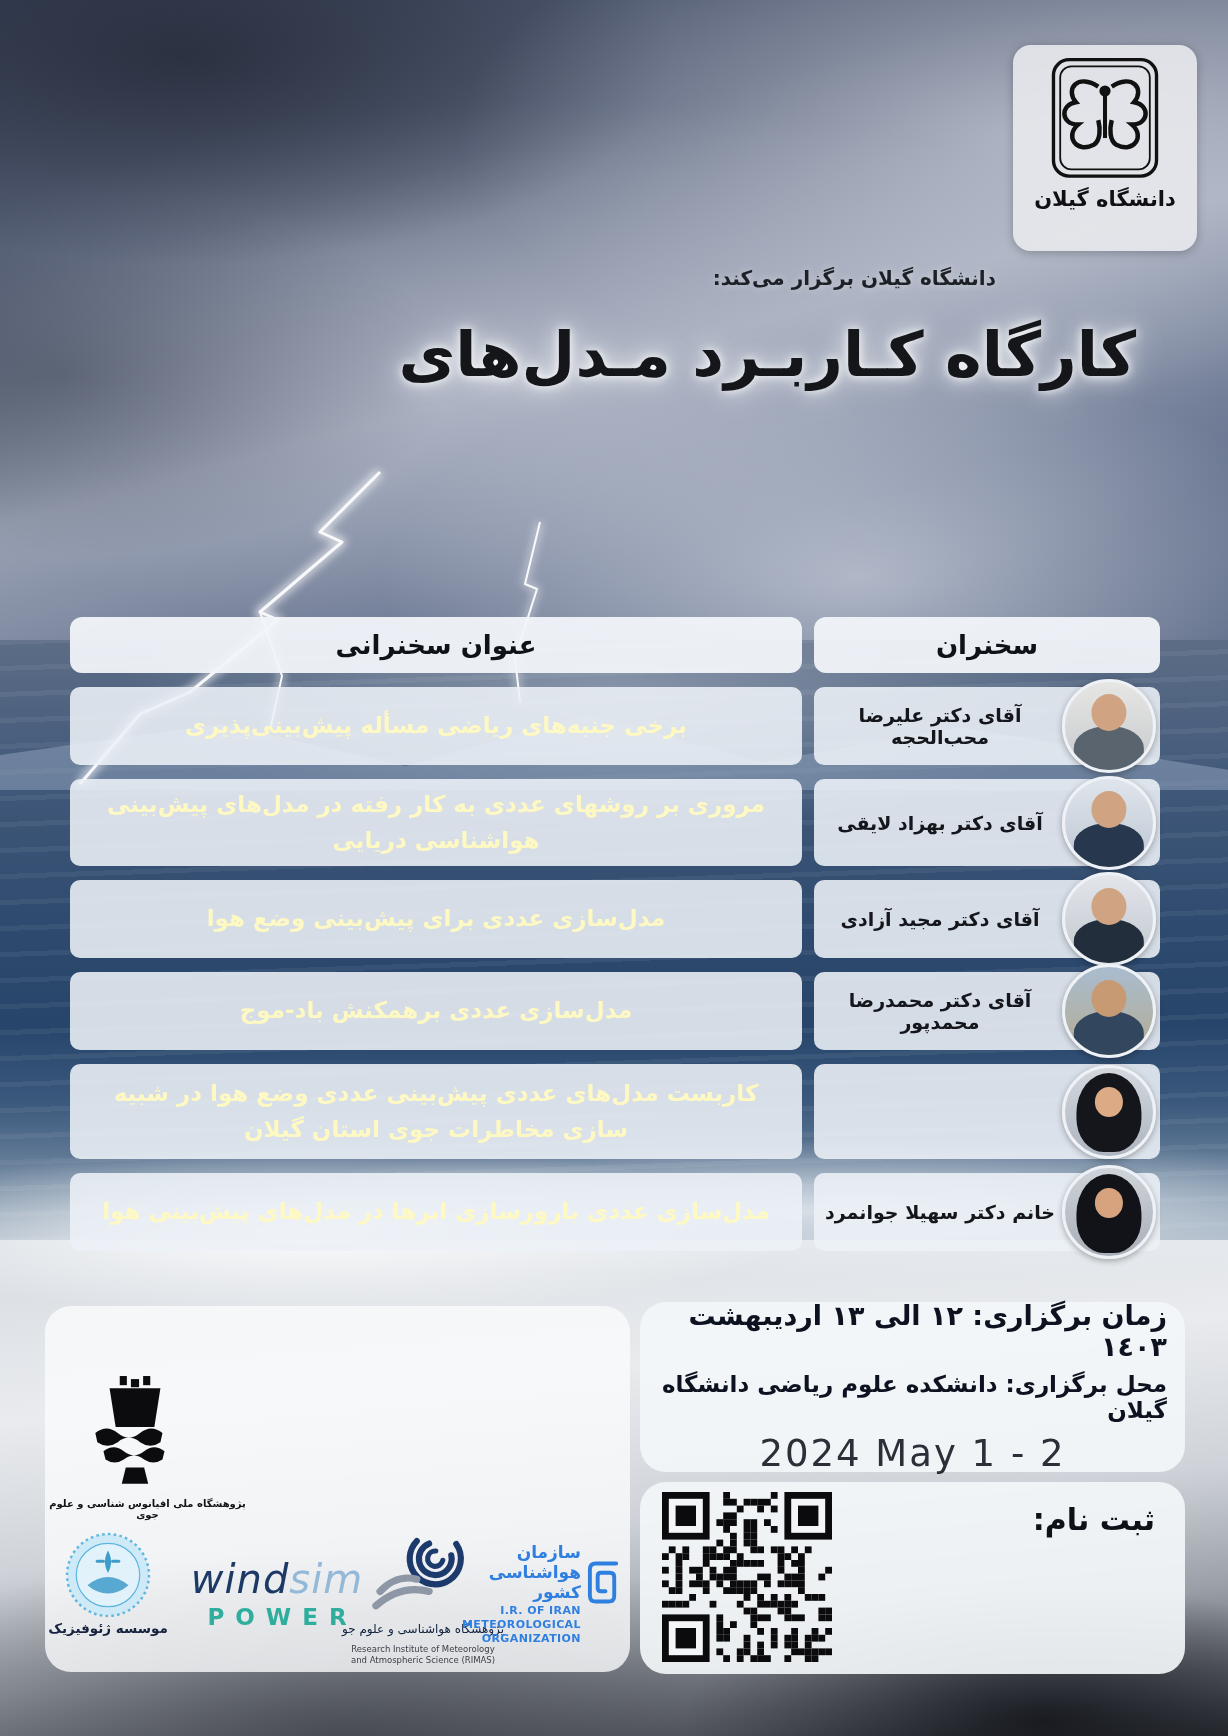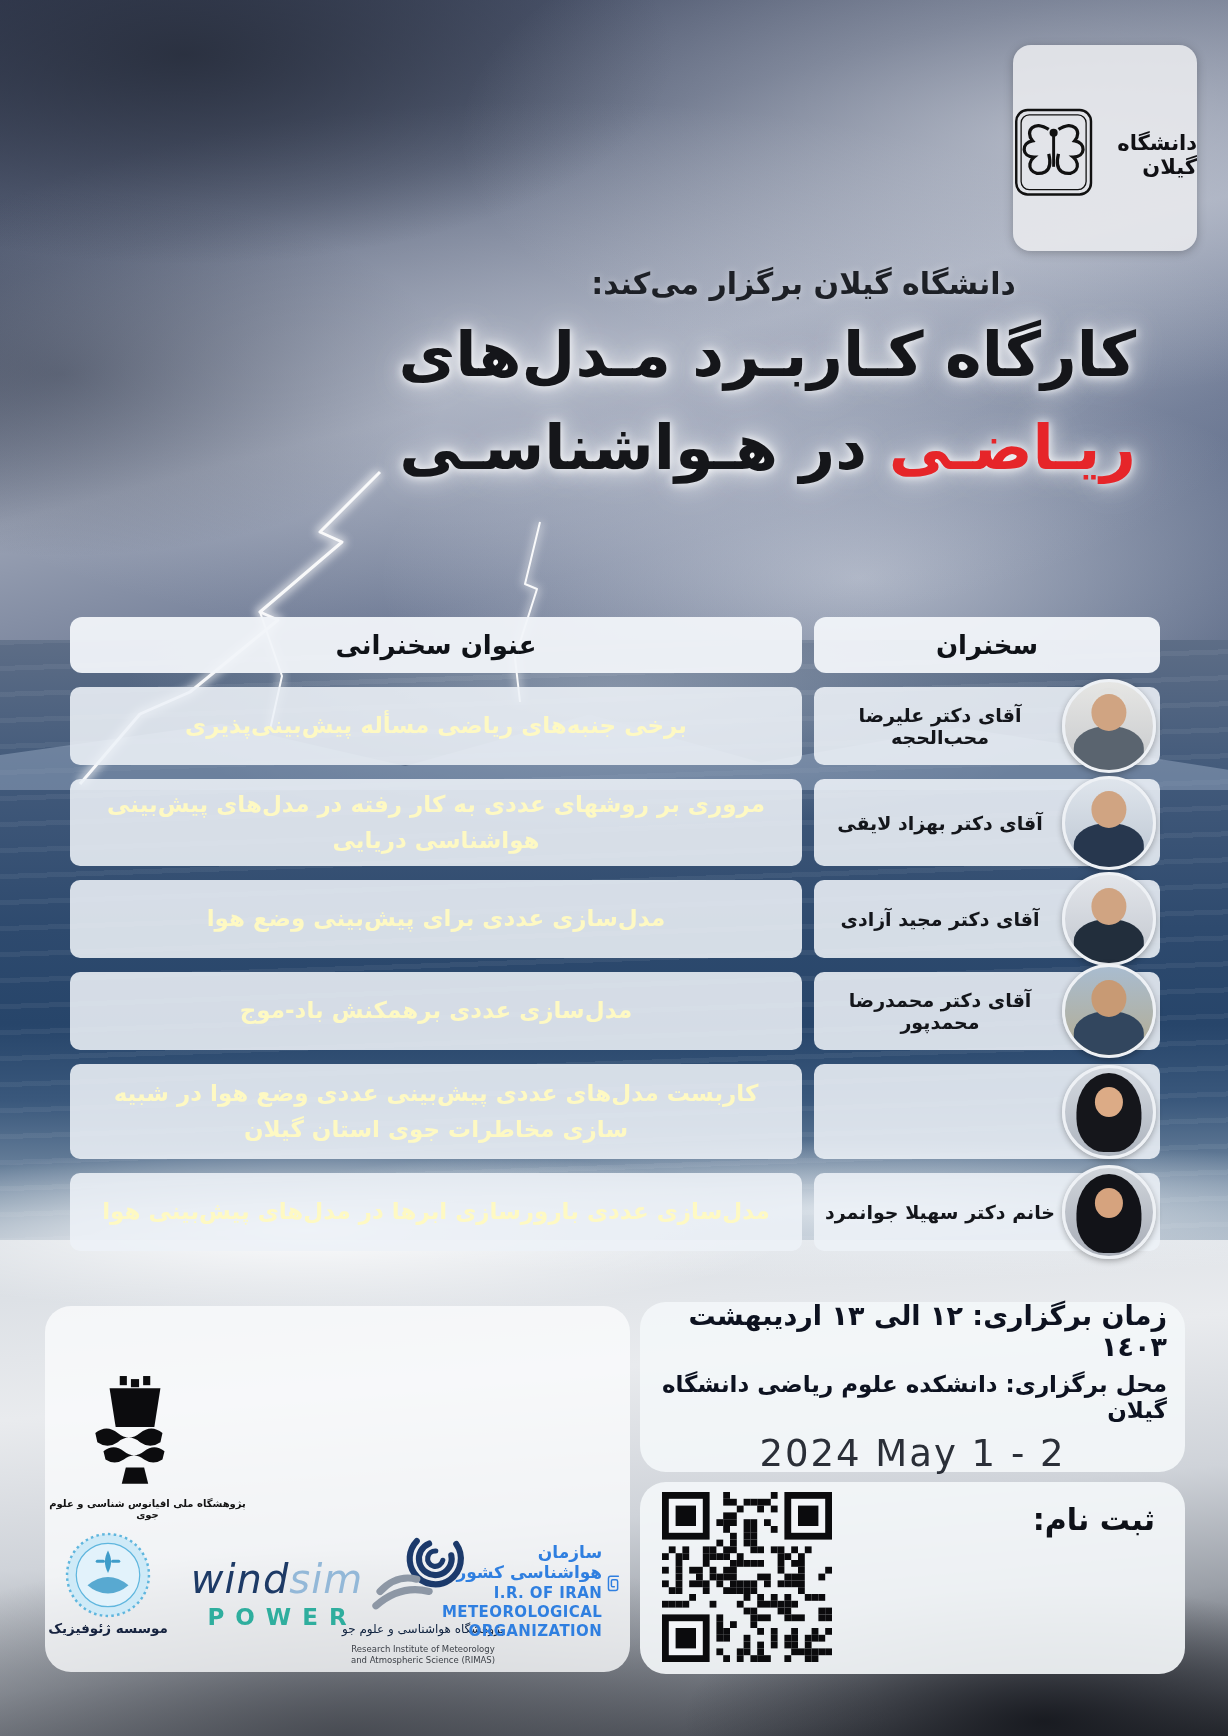--- a/index.html
+++ b/index.html
@@ -27,24 +27,24 @@
     radial-gradient(ellipse 700px 120px at 25% 55%, rgba(255,255,255,.92), transparent 70%),
     radial-gradient(ellipse 900px 100px at 70% 45%, rgba(240,244,248,.80), transparent 70%);}
   .foam{top:1240px;height:496px;z-index:0;background:
     radial-gradient(500px 190px at 85% 97%, rgba(18,20,26,.88), transparent 72%),
     radial-gradient(760px 260px at 28% 100%,rgba(58,61,68,.72), transparent 72%),
     linear-gradient(175deg,#d7dce2 0%,#e9ebee 30%,#cfd3d9 55%,#9ba0a8 75%,#585c64 92%,#2f3238 100%);}
   .lightning{position:absolute;left:20px;top:462px;z-index:2;opacity:.95;}
   
   .uog-box{position:absolute;left:1013px;top:45px;width:184px;height:206px;z-index:6;
     background:rgba(233,234,238,.88);border-radius:18px;box-shadow:0 2px 10px rgba(0,0,0,.25);
-    display:flex;flex-direction:row;align-items:center;padding-top:10px;box-sizing:border-box;}
+    display:flex;flex-direction:column;align-items:center;padding-top:10px;box-sizing:border-box;}
   .uog-caption{font-size:21px;font-weight:bold;color:#101014;margin-top:4px;}
   
-  .presenter{position:absolute;top:266px;right:212px;z-index:6;font-size:30px;font-weight:bold;
+  .presenter{position:absolute;top:266px;right:232px;z-index:6;font-size:20px;font-weight:bold;
     color:#1d2026;text-shadow:0 0 8px rgba(255,255,255,.45);}
   .main-title{position:absolute;top:308px;right:92px;z-index:6;text-align:right;font-weight:bold;}
   .main-title .t1,.main-title .t2{font-size:62px;line-height:1.5;color:#15161a;
     text-shadow:0 0 10px rgba(255,255,255,.95),0 0 22px rgba(255,255,255,.75),0 0 38px rgba(255,255,255,.5);}
   .main-title .red{color:var(--accent,#e62529);}
   
   .table{position:absolute;left:70px;top:617px;width:1090px;z-index:5;
     display:flex;flex-direction:column;gap:14px;}
   .thead,.row{display:flex;gap:12px;}
   .thead{height:56px;}
@@ -99,21 +99,21 @@
   .windsim{left:116px;top:250px;width:232px;text-align:center;}
   .ws-line{font-size:40px;font-style:italic;letter-spacing:1px;}
   .ws-w1{color:#1d3a66;} .ws-w2{color:#93b8d8;}
   .ws-power{font-size:23px;font-weight:bold;letter-spacing:11px;color:#2fae9e;margin-top:2px;padding-left:11px;}
   .rimas{left:286px;top:222px;width:184px;text-align:center;}
   .rimas-fa{font-size:12px;font-weight:normal;color:#10233f;margin-top:2px;}
   .rimas-en{font-size:8.5px;color:#3c4047;line-height:1.35;margin-top:8px;}
   .irimo{right:10px;top:236px;width:178px;display:flex;gap:5px;align-items:flex-start;}
   .irimo-text{flex:1;text-align:right;}
   .irimo-fa{font-size:17px;font-weight:bold;color:#2f7fe0;}
-  .irimo-en{font-size:15px;font-weight:bold;color:#2f7fe0;line-height:1.28;letter-spacing:.4px;margin-top:2px;}
+  .irimo-en{font-size:11px;font-weight:bold;color:#2f7fe0;line-height:1.28;letter-spacing:.4px;margin-top:2px;margin-left:20px;}
 </style>
 </head>
 <body>
 
 <div class="bg sky"></div>
 <div class="bg sea"></div>
 <div class="bg ridge"></div>
 <div class="bg crest"></div>
 <div class="bg foam"></div>
 <svg class="lightning" width="560" height="340" viewBox="0 0 560 340">
@@ -140,21 +140,20 @@
     <rect x="48.2" y="36" width="3.6" height="38" fill="#111"></rect>
     <path d="M44 28 C26 16 14 30 24 42 C10 44 10 62 26 62 C14 72 24 88 40 80 C46 76 46 66 44 58" fill="none" stroke="#111" stroke-width="4"></path>
     <path d="M56 28 C74 16 86 30 76 42 C90 44 90 62 74 62 C86 72 76 88 60 80 C54 76 54 66 56 58" fill="none" stroke="#111" stroke-width="4"></path>
   </svg>
   <div class="uog-caption" dir="rtl">دانشگاه گیلان</div>
 </div>
 
 <div class="presenter" dir="rtl">دانشگاه گیلان برگزار می‌کند:</div>
 <div class="main-title" dir="rtl">
   <div class="t1">کارگاه کـاربـرد مـدل‌های</div>
-  <div class="t2"><span class="red">ریـاضـی</span> <span>در هـواشناسـی</span></div>
 </div>
 
 <div class="table">
   <div class="thead">
     <div class="th title-col" dir="rtl">عنوان سخنرانی</div>
     <div class="th speaker-col" dir="rtl">سخنران</div>
   </div>
   <div id="rows" style="display:contents"><div class="row">
         <div class="cell title-cell" dir="rtl">برخی جنبه‌های ریاضی مسأله پیش‌بینی‌پذیری</div>
         <div class="cell speaker-cell">

